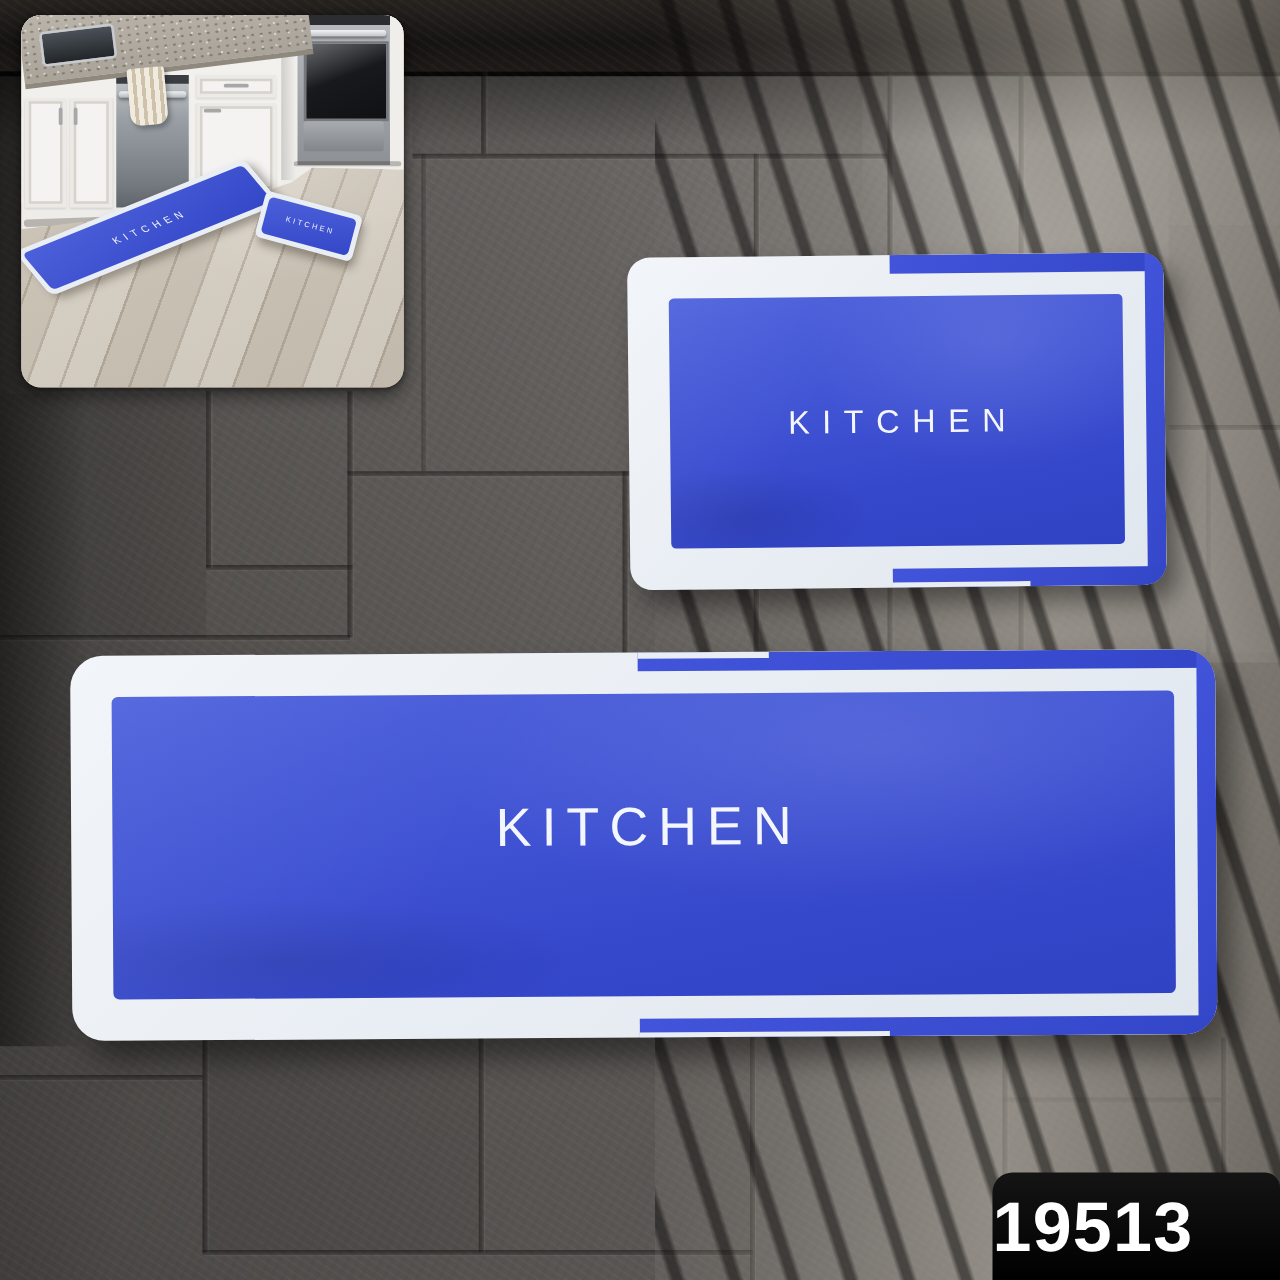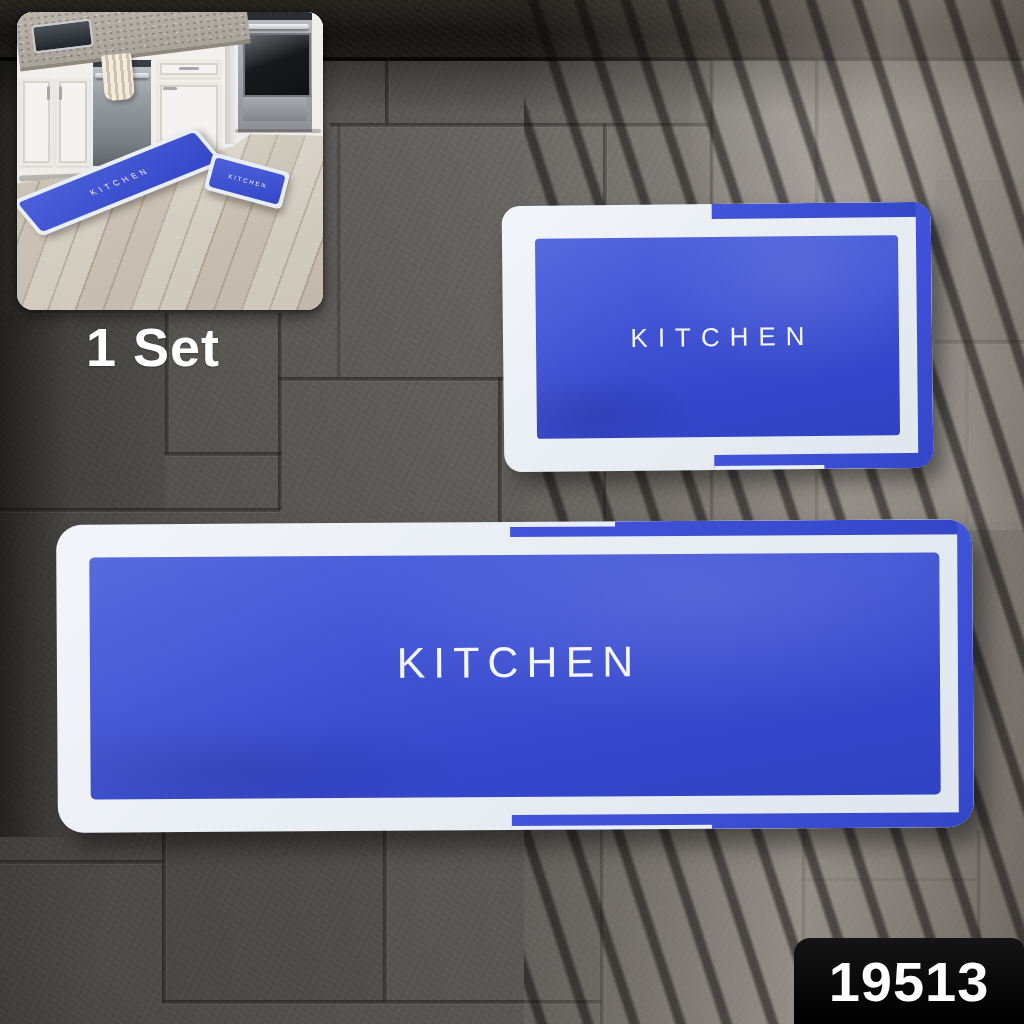--- a/index.html
+++ b/index.html
@@ -93,21 +93,21 @@
   #matSmall{left:503px;top:204px;width:429px;height:266px;transform:rotate(-0.6deg);border-radius:18px;
     box-shadow:10px 12px 20px rgba(0,0,0,.42);}
   #matSmall .mcenter{border-radius:4px;}
   #matSmall .mtx{font-size:26px;letter-spacing:10px;margin-right:-10px;}
   #matLarge{left:57px;top:522px;width:916px;height:308px;transform:rotate(-0.35deg);border-radius:26px;
     box-shadow:12px 16px 24px rgba(0,0,0,.45);}
   #matLarge .mcenter{border-radius:5px;}
   #matLarge .mtx{font-size:43px;letter-spacing:8px;margin-right:-8px;position:relative;top:-14px;}
   
   .badge{left:794px;top:938px;width:230px;height:86px;border-radius:16px 12px 0 0;
-    background:linear-gradient(180deg,#141414,#000);display:flex;align-items:center;justify-content:center;}
+    background:linear-gradient(180deg,#141414,#000);display:flex;align-items:center;justify-content:flex-start;}
   .badge span{color:#ffffff;font-size:56px;font-weight:bold;letter-spacing:1px;}
 </style>
 </head>
 <body>
 
 <div id="stage">
 
   <div class="abs tex"></div>
 
   <div class="gh" style="top:123px;left:330px;width:380px;"></div>
@@ -188,21 +188,20 @@
         <span class="itx" style="font-size:8px;letter-spacing:4px;margin-right:-4px;">KITCHEN</span>
       </div>
     </div>
     <div class="imat" style="left:190px;top:150px;width:80px;height:38px;border-radius:5px;transform:rotate(15deg);">
       <div class="iblue">
         <span class="itx" style="font-size:6px;letter-spacing:2px;margin-right:-2px;">KITCHEN</span>
       </div>
     </div>
   </div>
 
-  <div class="abs setlabel">1 Set</div>
 
   <div class="mat" id="matSmall">
     <div class="ringpiece rt" style="left:49%;"></div>
     <div class="ringpiece rr"></div>
     <div class="ringpiece rb" style="left:49%;"></div>
     <div class="sliver" style="left:49%;bottom:0;width:110px;height:4px;"></div>
     <div class="mcenter">
       <span class="mtx">KITCHEN</span>
     </div>
   </div>

